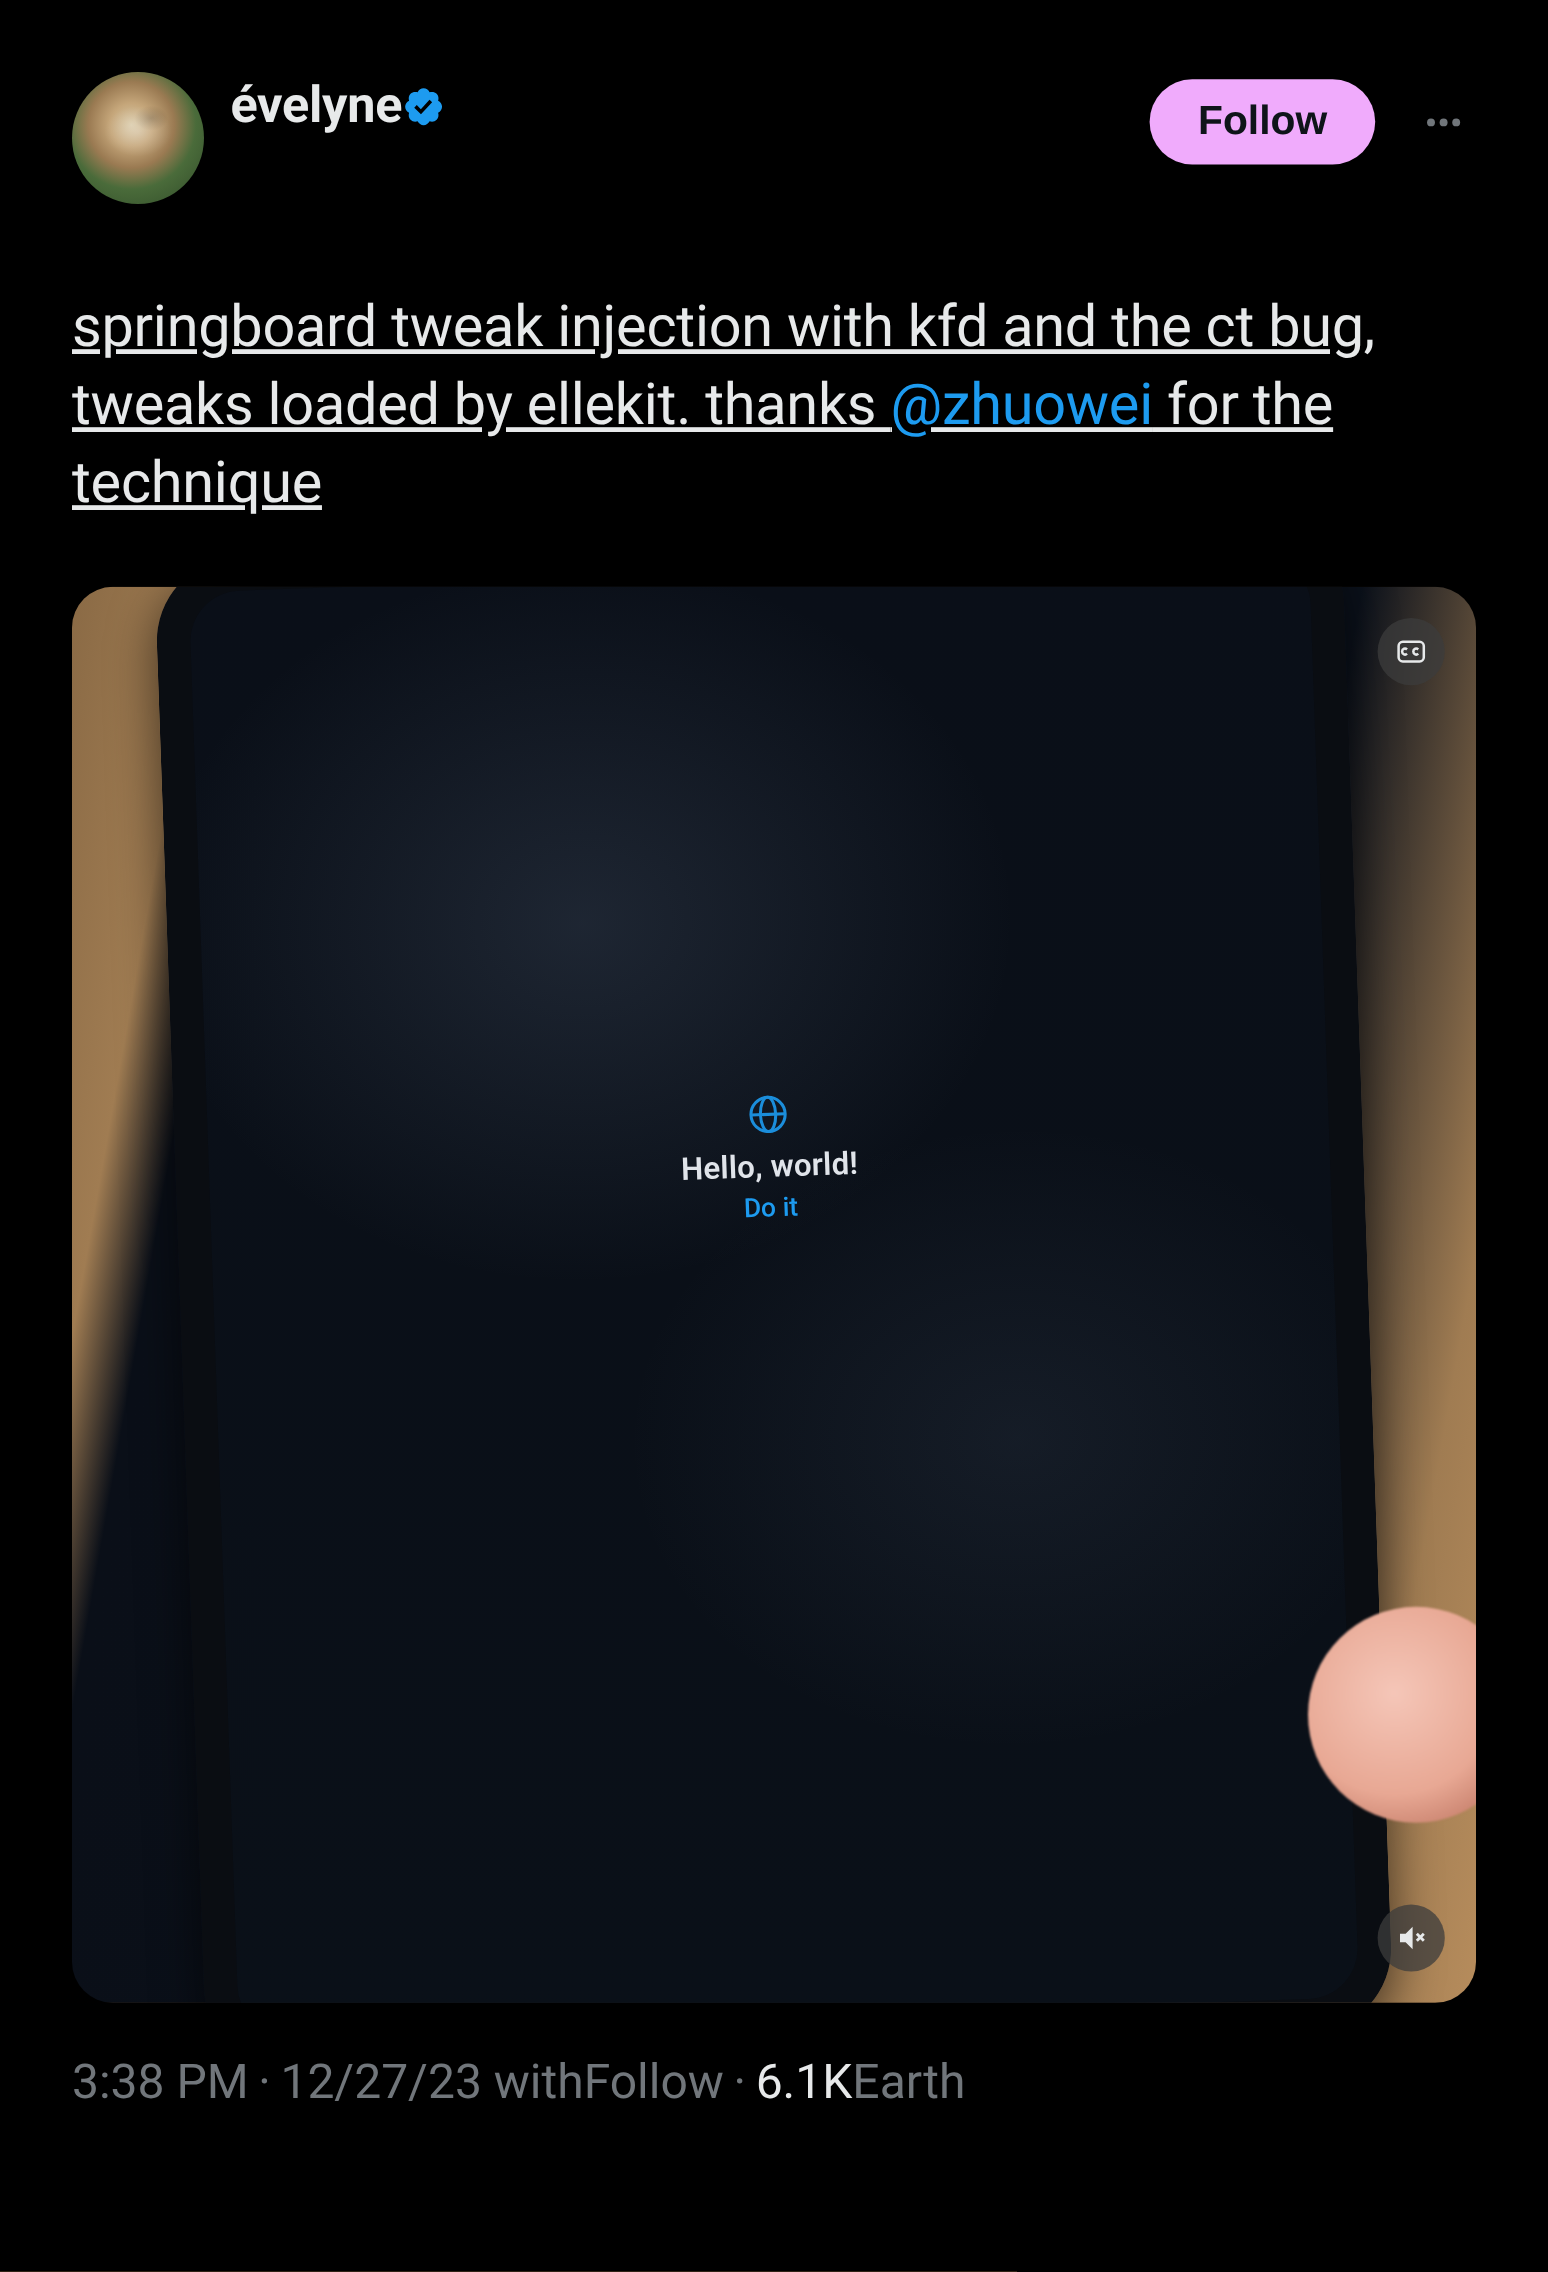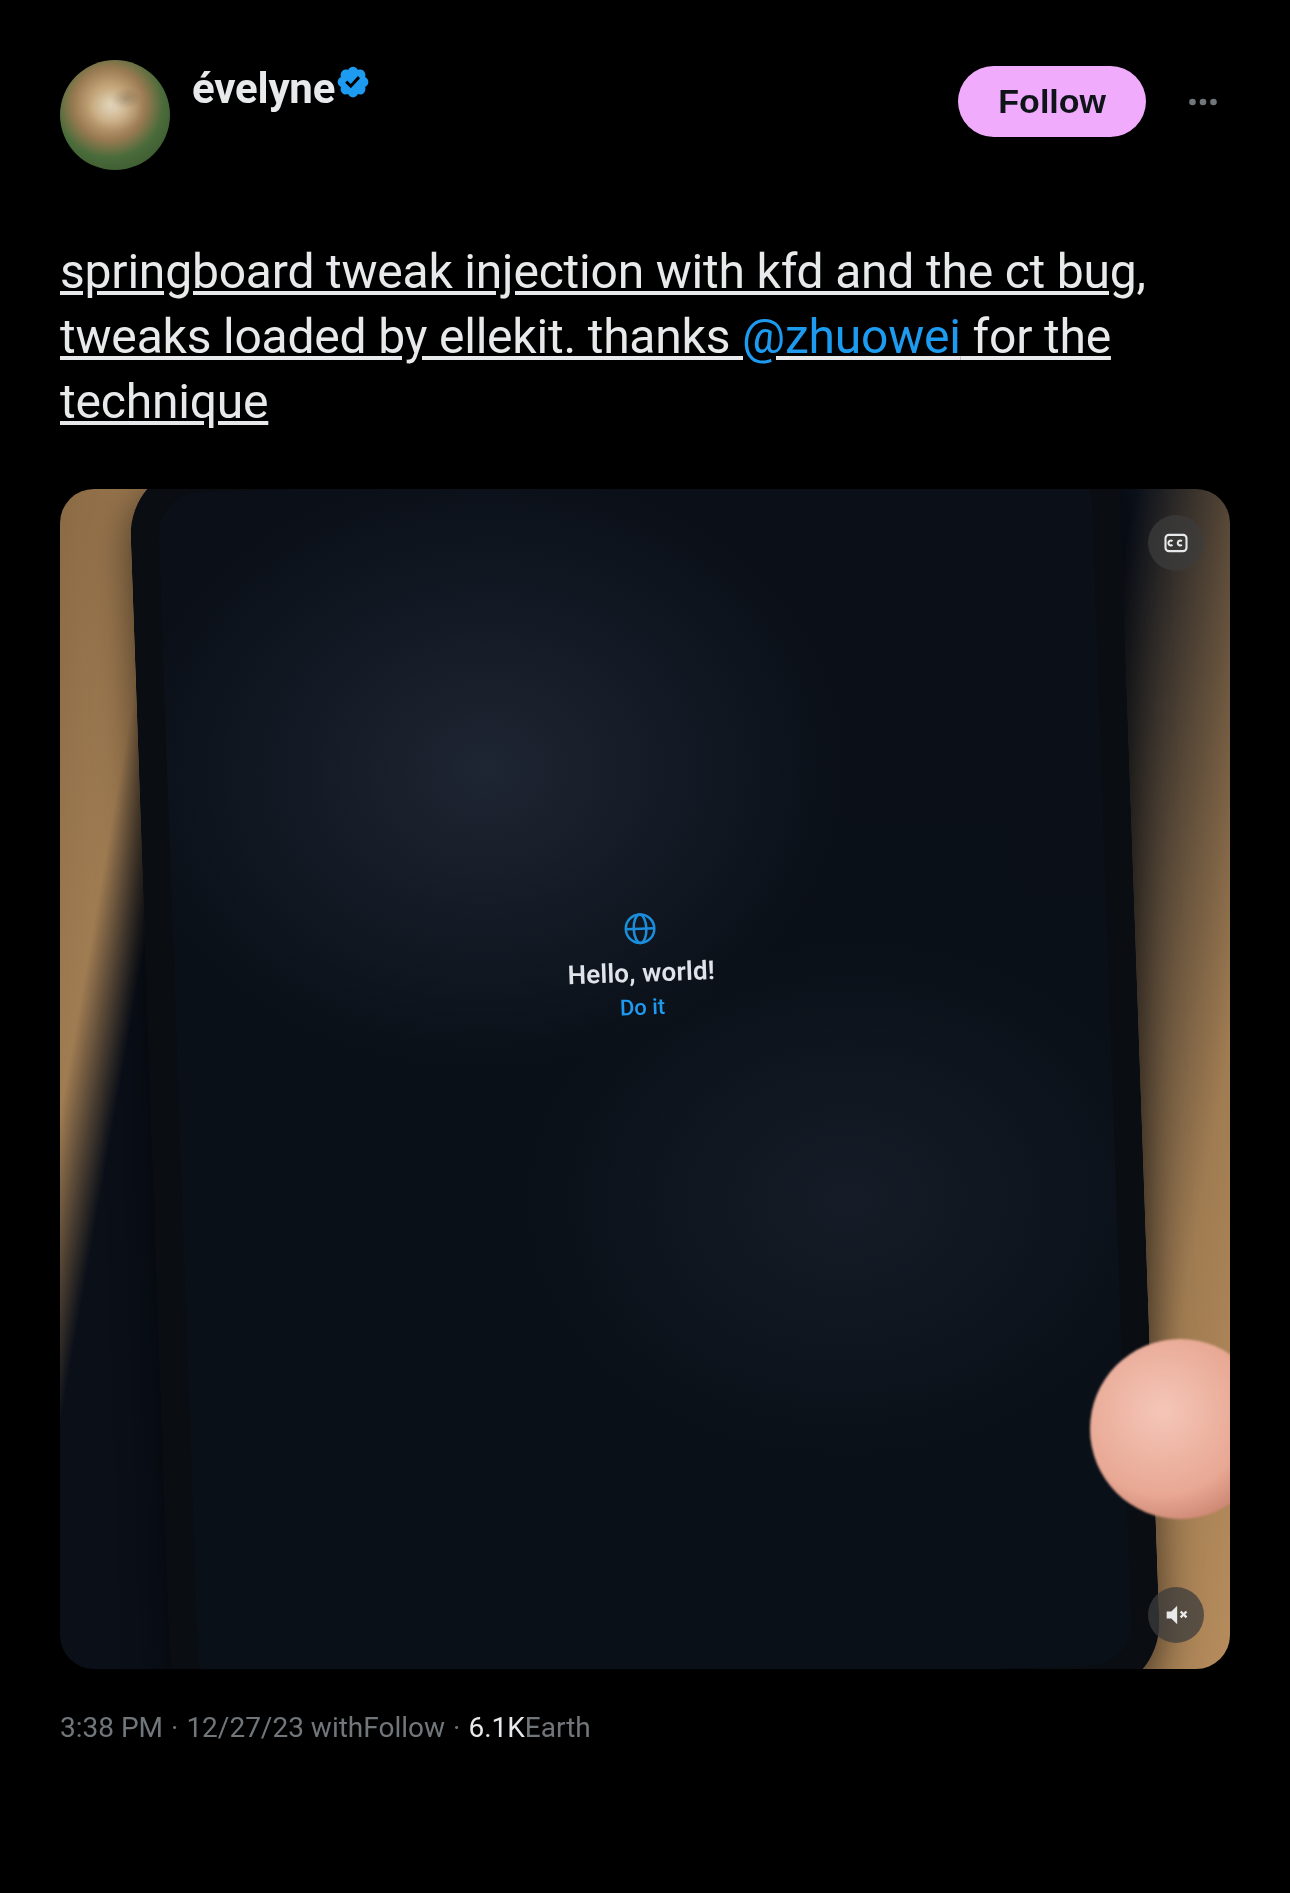--- a/index.html
+++ b/index.html
@@ -30,21 +30,21 @@
   }
   .avatar::after {
     content: "";
     position: absolute;
     inset: 0;
     background:
       radial-gradient(ellipse 40px 30px at 50% 45%, rgba(255,255,255,0.25) 0%, transparent 70%),
       radial-gradient(ellipse 20px 15px at 60% 35%, rgba(0,0,0,0.2) 0%, transparent 70%);
   }
   .name-block { flex: 1; padding-top: 4px; }
-  .display-name-row { display: flex; gap: 0; }
+  .display-name-row { display: flex; align-items: center; gap: 0; }
   .display-name {
     font-size: 42px;
     font-weight: 700;
     color: #e7e9ea;
     letter-spacing: -0.2px;
   }
   .verified-badge {
     width: 36px; height: 36px;
     display: inline-flex; align-items: center; justify-content: center;
   }
@@ -143,21 +143,21 @@
     border-radius: 50%;
     background: rgba(60,60,60,0.75);
     display: flex; align-items: center; justify-content: center;
     color: #e7e9ea;
     cursor: pointer;
   }
   .cc-btn { top: 26px; right: 26px; }
   .mute-btn { bottom: 26px; right: 26px; }
   .meta {
     margin-top: 42px;
-    font-size: 28px;
+    font-size: 40px;
     color: #71767b;
     display: flex;
     flex-wrap: wrap;
     gap: 0;
     align-items: baseline;
   }
   .meta .dot { padding: 0 8px; }
   .views-count { color: #e7e9ea; font-weight: 400; }
 </style>
 </head>

